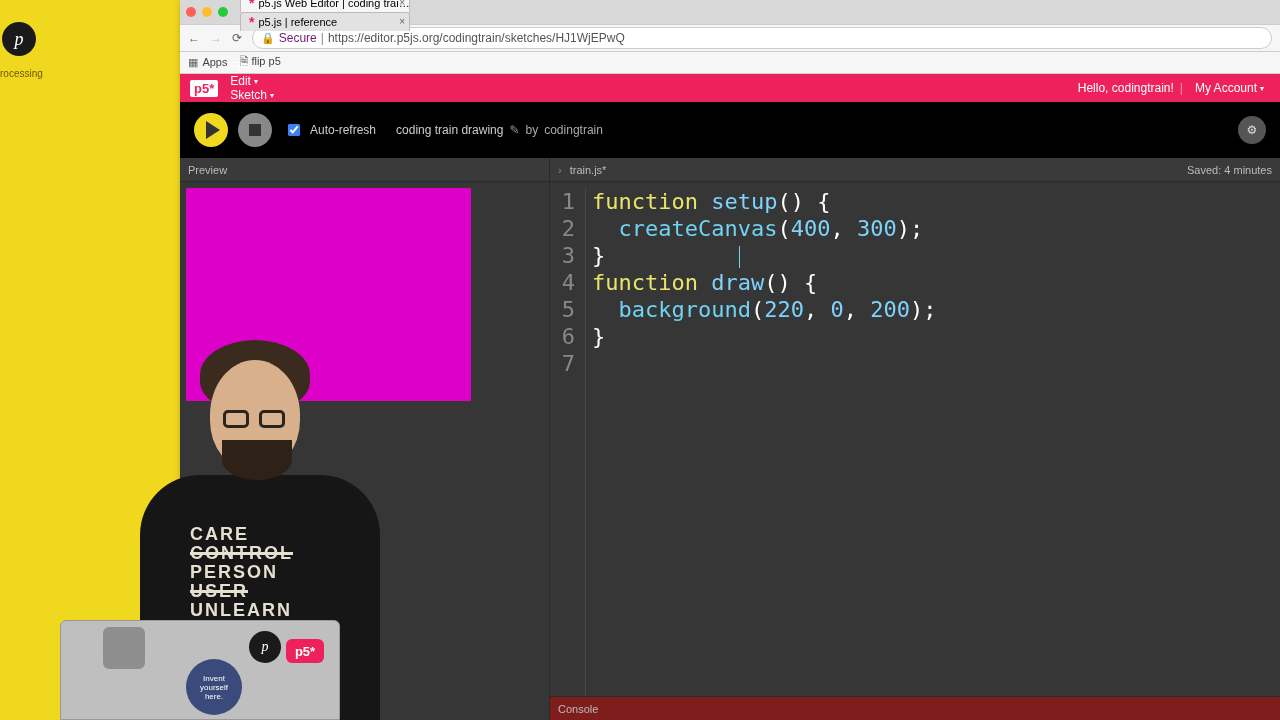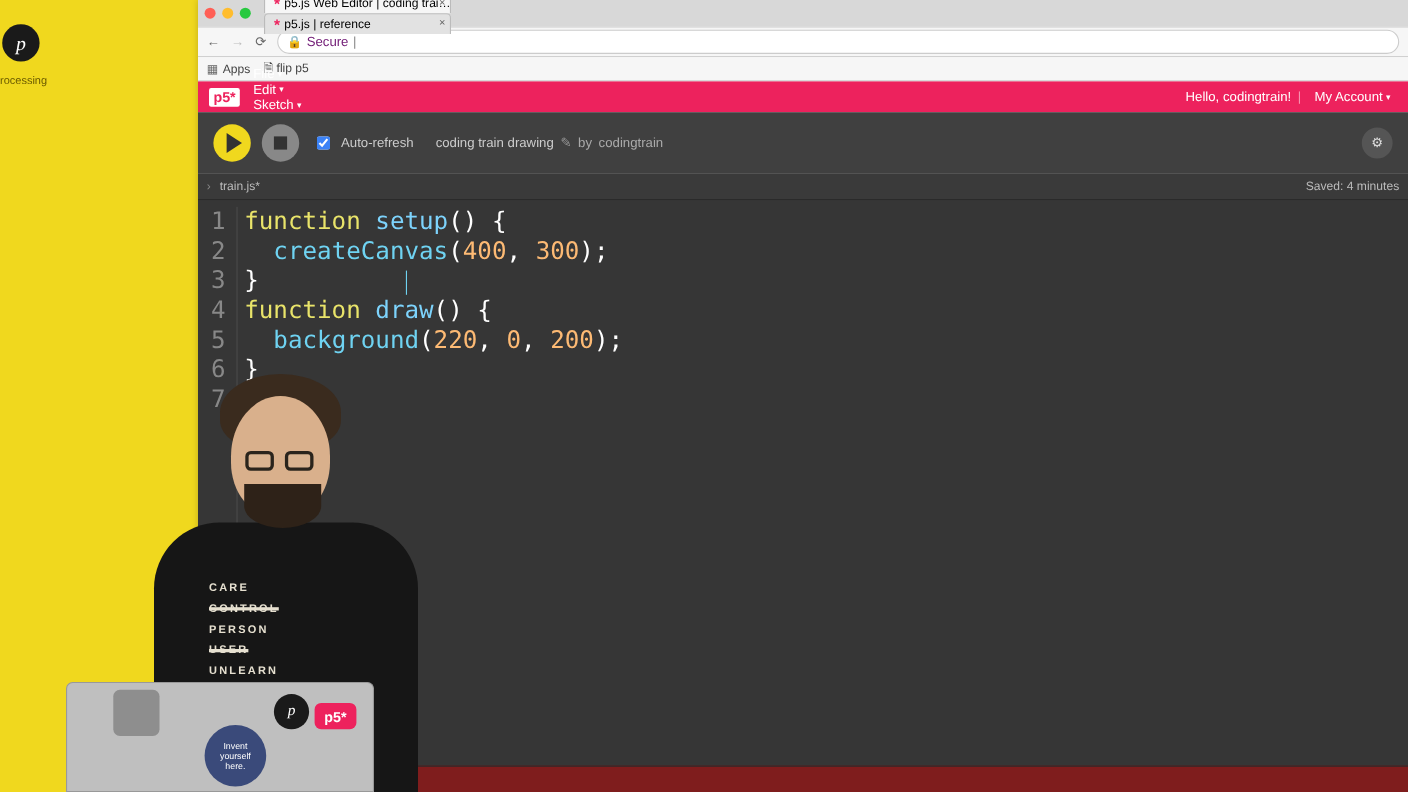--- a/index.html
+++ b/index.html
@@ -143,21 +143,21 @@
     font-size: 13px;
   }
   .menu-item { padding: 0 6px; cursor: pointer; display: flex; align-items: center; gap: 3px; }
   .menu-item .caret { font-size: 8px; }
   .spacer { flex: 1; }
   .sep { color: rgba(255,255,255,0.5); }
 
   
   .toolbar {
     height: 56px;
-    background: #404040;
+    background: #000000;
     display: flex;
     align-items: center;
     padding: 0 14px;
     gap: 10px;
     font-size: 12px;
     color: #ccc;
   }
   .play-btn {
     width: 34px; height: 34px;
     border-radius: 50%;
@@ -268,21 +268,21 @@
     border-right: 1px solid #4a4a4a;
   }
   .code {
     padding-left: 6px;
     white-space: pre;
   }
   .kw-fn { color: #e9e46a; }        
   .fn-name { color: #7dd3fc; }       
   .fn-call { color: #6fd3f2; }       
   .paren { color: #fff; }
-  .num { color: #fdba74; }
+  .num { color: #7dd3fc; }
   .cursor {
     display:inline-block;
     width: 1px; height: 22px;
     background: #6fd3f2;
     vertical-align: text-bottom;
     margin-left: 1px;
   }
 
   .console-bar {
     height: 24px;
@@ -345,21 +345,21 @@
     width: 240px; height: 260px;
     background: #161616;
     border-radius: 60px 60px 0 0;
   }
   .shirt-text {
     position: absolute;
     left: 160px; top: 225px;
     color: #e6e0d0;
     font-family: "Arial Black", sans-serif;
     font-weight: 900;
-    font-size: 10px;
+    font-size: 18px;
     line-height: 19px;
     letter-spacing: 2px;
   }
   .shirt-text .strike { text-decoration: line-through; text-decoration-thickness: 3px; }
   .laptop {
     position: absolute;
     left: 30px; bottom: 0;
     width: 280px; height: 100px;
     background: #bfbfbf;
     border-radius: 6px 6px 0 0;
@@ -406,20 +406,21 @@
   </div>
 
   <div class="addr-bar">
     <span class="addr-btn">←</span>
     <span class="addr-btn" style="opacity:.4">→</span>
     <span class="addr-btn">⟳</span>
     <div class="addr-field">
       <span class="lock">🔒</span>
       <span class="secure">Secure</span>
       <span style="color:#888">|</span>
+      <span>https://editor.p5js.org/codingtrain/sketches/HJ1WjEPwQ</span>
     </div>
   </div>
 
   <div class="bookmark-bar">
     <span class="apps">Apps</span>
     <span>🗎 <span>flip p5</span></span>
   </div>
 
   <div class="app-header">
     <span class="p5-logo">p5*</span>
@@ -465,20 +466,26 @@
       <span class="by">by</span>
       <span class="by">codingtrain</span>
     </span>
     <div class="gear-right">
       <span>⚙</span>
     </div>
   </div>
 
   <div class="main-area">
 
+    <div class="preview-col">
+      <div class="panel-header">Preview</div>
+      <div class="preview-canvas-wrap">
+        <div class="preview-canvas" style="background: rgb(220, 0, 200);"></div>
+      </div>
+    </div>
 
     <div class="code-col">
       <div class="code-tabs">
         <div class="left">
           <span class="expander">›</span>
           <span>train.js*</span>
         </div>
         <span>Saved: 4 minutes</span>
       </div>
       <div class="editor">

